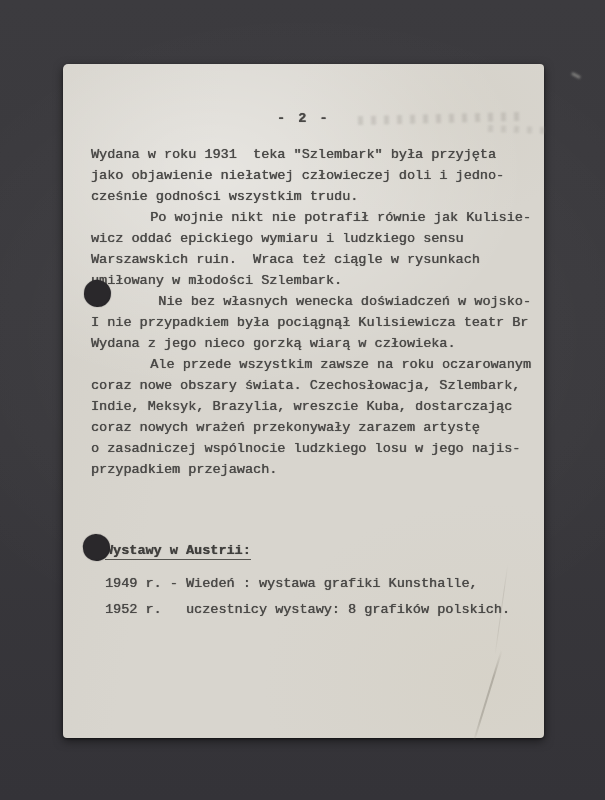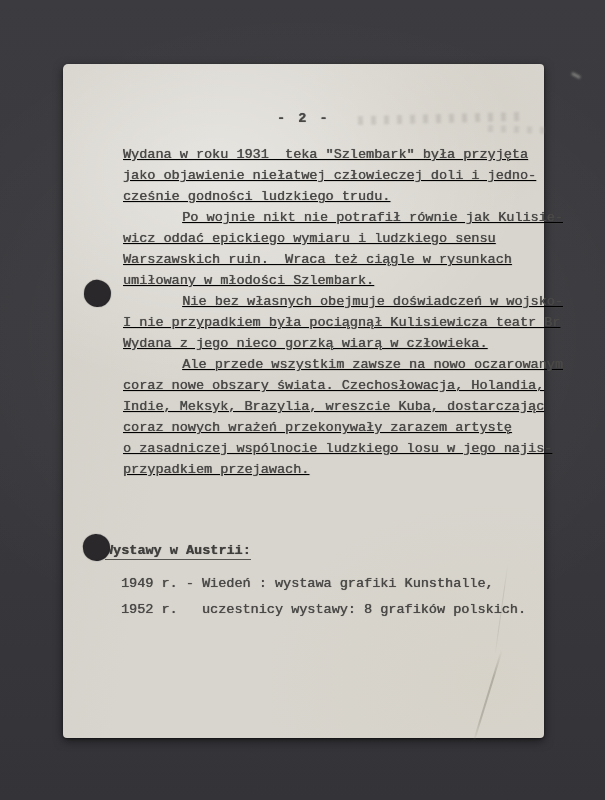--- a/index.html
+++ b/index.html
@@ -56,37 +56,36 @@
     white-space: pre;
   }
   .page-number {
     position: absolute;
     left: 214px; top: 47px;
     letter-spacing: 2.5px;
     font-weight: bold;
   }
   .body-text {
     position: absolute;
-    left: 60px; top: 80px;
+    left: 28px; top: 80px;
     width: 440px;
-    text-decoration: underline;
   }
   .body-text .line { height: 21px; line-height: 21px; }
   .line.indent { padding-left: 40px; text-align: right; }
   .section-heading {
     position: absolute;
     left: 42px; top: 479px;
     font-weight: bold;
     color: #403f3d;
     border-bottom: 1.6px solid rgba(62,61,58,0.85);
     padding-bottom: 1px;
   }
   .exhibit-list {
     position: absolute;
-    left: 58px; top: 507px;
+    left: 42px; top: 507px;
   }
   .exhibit-list .line { height: 26px; line-height: 26px; }
   .crease {
     position: absolute;
     background: linear-gradient(180deg, rgba(140,135,124,0.0), rgba(140,135,124,0.5) 30%, rgba(140,135,124,0.45) 75%, rgba(140,135,124,0.05));
   }
   .crease-1 { left: 424px; top: 584px; width: 1.5px; height: 94px; transform: rotate(17deg); }
   .crease-2 { left: 438px; top: 500px; width: 1px; height: 90px; transform: rotate(8deg); opacity: 0.45; }
   .hole {
     position: absolute;
@@ -106,30 +105,30 @@
 
   <div class="paper">
     <div class="smudge smudge-1"></div>
     <div class="smudge smudge-2"></div>
 
     <div class="typed page-number">- 2 -</div>
 
     <div class="body-text">
       <div class="typed line">Wydana w roku 1931  teka "Szlembark" była przyjęta</div>
       <div class="typed line">jako objawienie niełatwej człowieczej doli i jedno-</div>
-      <div class="typed line">cześnie godności ludzkiego trudu.</div>
+      <div class="typed line">cześnie godności wszystkim trudu.</div>
       <div class="typed line indent">Po wojnie nikt nie potrafił równie jak Kulisie-</div>
       <div class="typed line">wicz oddać epickiego wymiaru i ludzkiego sensu</div>
       <div class="typed line">Warszawskich ruin.  Wraca też ciągle w rysunkach</div>
       <div class="typed line">umiłowany w młodości Szlembark.</div>
-      <div class="typed line indent">Nie bez własnych obejmuje doświadczeń w wojsko-</div>
+      <div class="typed line indent">Nie bez własnych wenecka doświadczeń w wojsko-</div>
       <div class="typed line">I nie przypadkiem była pociągnął Kulisiewicza teatr Br</div>
       <div class="typed line">Wydana z jego nieco gorzką wiarą w człowieka.</div>
-      <div class="typed line indent">Ale przede wszystkim zawsze na nowo oczarowanym</div>
-      <div class="typed line">coraz nowe obszary świata. Czechosłowacja, Holandia,</div>
+      <div class="typed line indent">Ale przede wszystkim zawsze na roku oczarowanym</div>
+      <div class="typed line">coraz nowe obszary świata. Czechosłowacja, Szlembark,</div>
       <div class="typed line">Indie, Meksyk, Brazylia, wreszcie Kuba, dostarczając</div>
       <div class="typed line">coraz nowych wrażeń przekonywały zarazem artystę</div>
       <div class="typed line">o zasadniczej wspólnocie ludzkiego losu w jego najis-</div>
       <div class="typed line">przypadkiem przejawach.</div>
     </div>
 
     <div class="typed section-heading">Wystawy w Austrii:</div>
 
     <div class="exhibit-list">
       <div class="typed line">1949 r. - Wiedeń : wystawa grafiki Kunsthalle,</div>

